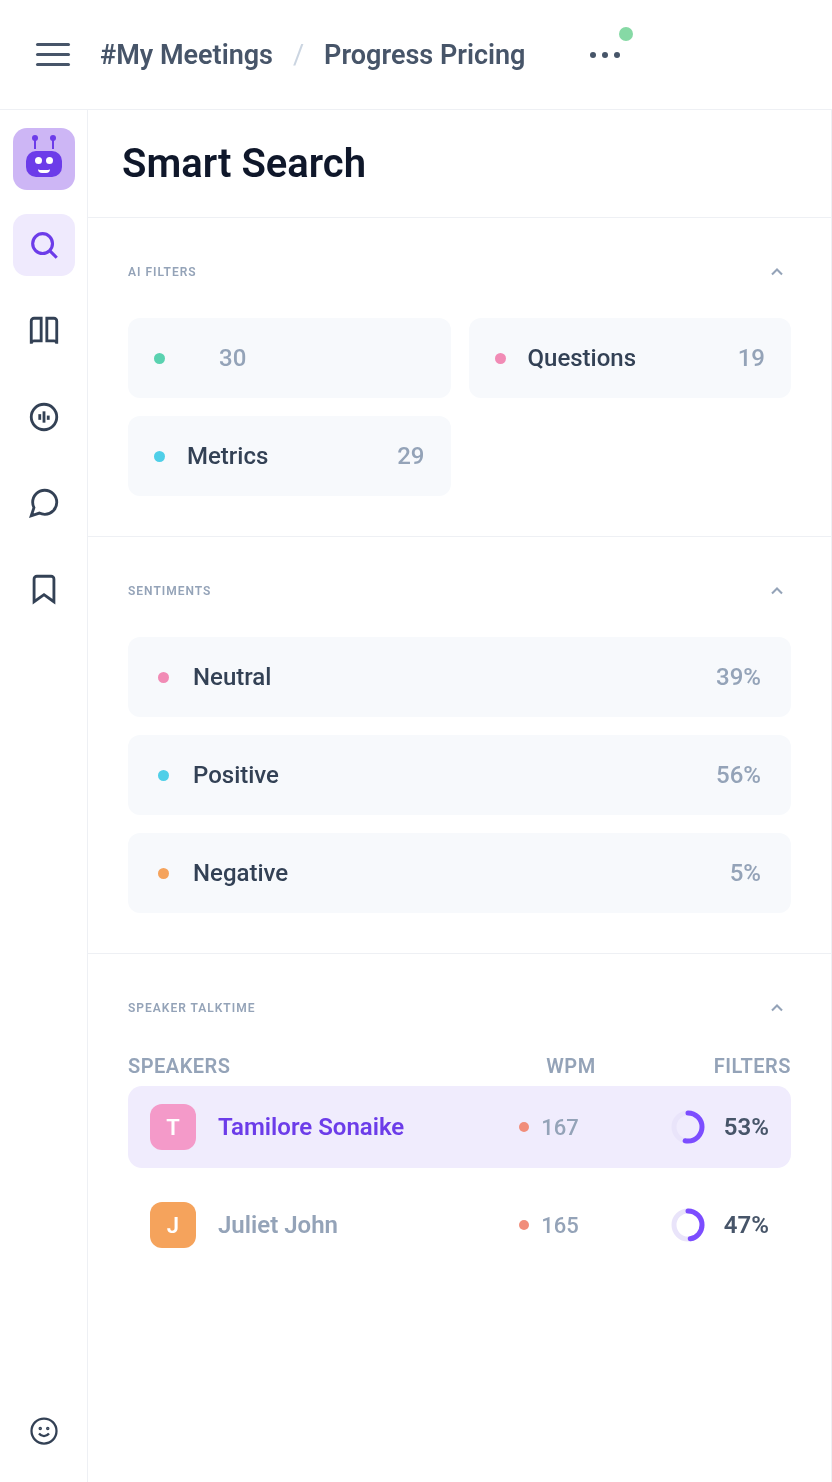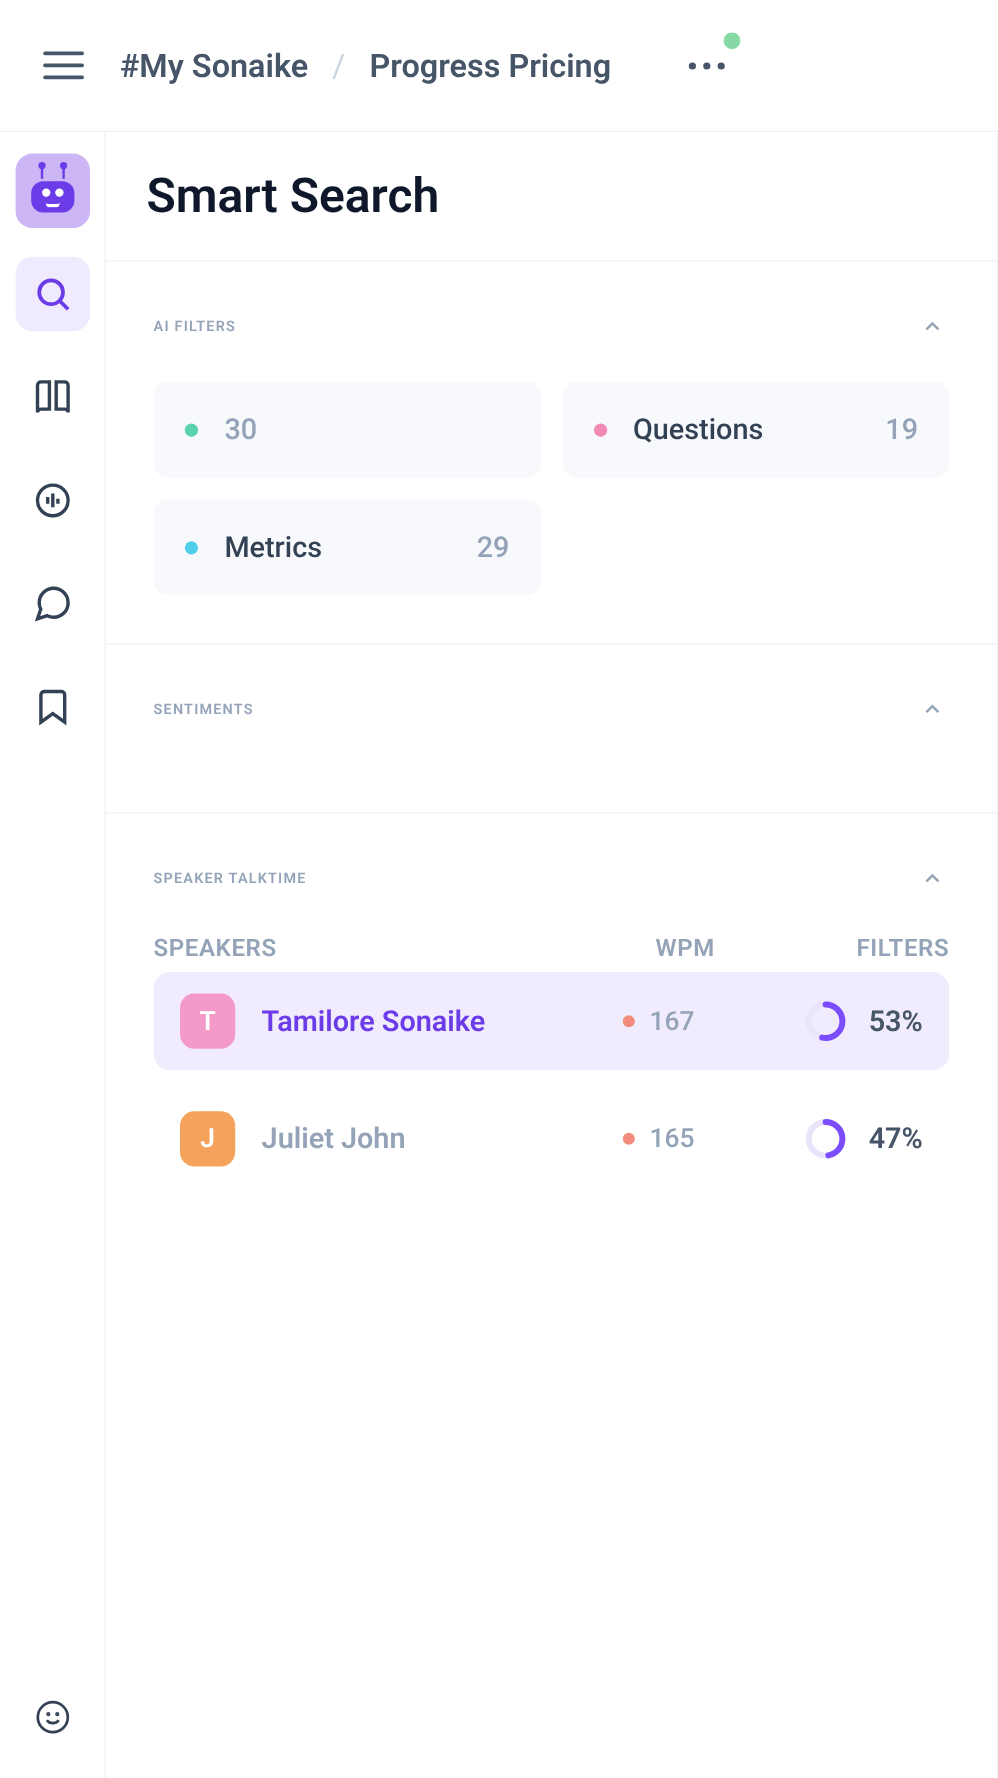--- a/index.html
+++ b/index.html
@@ -131,21 +131,21 @@
   .dot-teal { background: #5ad2b0; }
   .dot-orange { background: #f5a35c; }
   .dot-pink { background: #f18bb5; }
   .dot-cyan { background: #4fcfe8; }
   .dot-periwinkle { background: #9aa7ea; }
   .filter-chip .label {
     flex: 1;
     font-size: 24px; font-weight: 500; color: #334155;
   }
   .filter-chip .count {
-    font-size: 24px; font-weight: 500; color: #94a3b8;
+    font-size: 24px; font-weight: 500; color: #94a3b8; margin-left: 32px;
   }
 
   
   .sentiment-list { display:flex; flex-direction:column; gap:18px; }
   .sentiment-row {
     background: #f7f9fc;
     border-radius: 12px;
     padding: 26px 30px;
     display: flex; align-items: center; gap: 24px;
     cursor:pointer;
@@ -240,21 +240,21 @@
 </head>
 <body>
 
 <div class="top-header">
   <div class="hamburger">
     <span></span>
       <span></span>
       <span></span>
   </div>
   <div class="breadcrumb">
-    <span>#My Sonaike</span>
+    <span>#My Meetings</span>
     <span class="sep">/</span>
     <span>Progress Pricing</span>
   </div>
   <div class="overflow-btn">
     <div class="overflow-dots">
         <i></i>
         <i></i>
         <i></i>
       </div>
     <div class="overflow-badge"></div>
@@ -349,20 +349,37 @@
 
     <div class="section">
       <div class="section-header">
         <h2>SENTIMENTS</h2>
         <div class="chevron">
           <svg viewBox="0 0 24 24" fill="none" stroke-width="2.5">
               <polyline points="6 15 12 9 18 15"></polyline>
             </svg>
         </div>
       </div>
+      <div class="sentiment-list" id="sentiment-list">
+          <div class="sentiment-row">
+            <span class="dot dot-pink"></span>
+            <span class="label">Neutral</span>
+            <span class="pct">39%</span>
+          </div>
+          <div class="sentiment-row">
+            <span class="dot dot-cyan"></span>
+            <span class="label">Positive</span>
+            <span class="pct">56%</span>
+          </div>
+          <div class="sentiment-row">
+            <span class="dot dot-orange"></span>
+            <span class="label">Negative</span>
+            <span class="pct">5%</span>
+          </div>
+        </div>
     </div>
 
     <div class="section" style="border-bottom:none;">
       <div class="section-header">
         <h2>SPEAKER TALKTIME</h2>
         <div class="chevron">
           <svg viewBox="0 0 24 24" fill="none" stroke-width="2.5">
               <polyline points="6 15 12 9 18 15"></polyline>
             </svg>
         </div>

